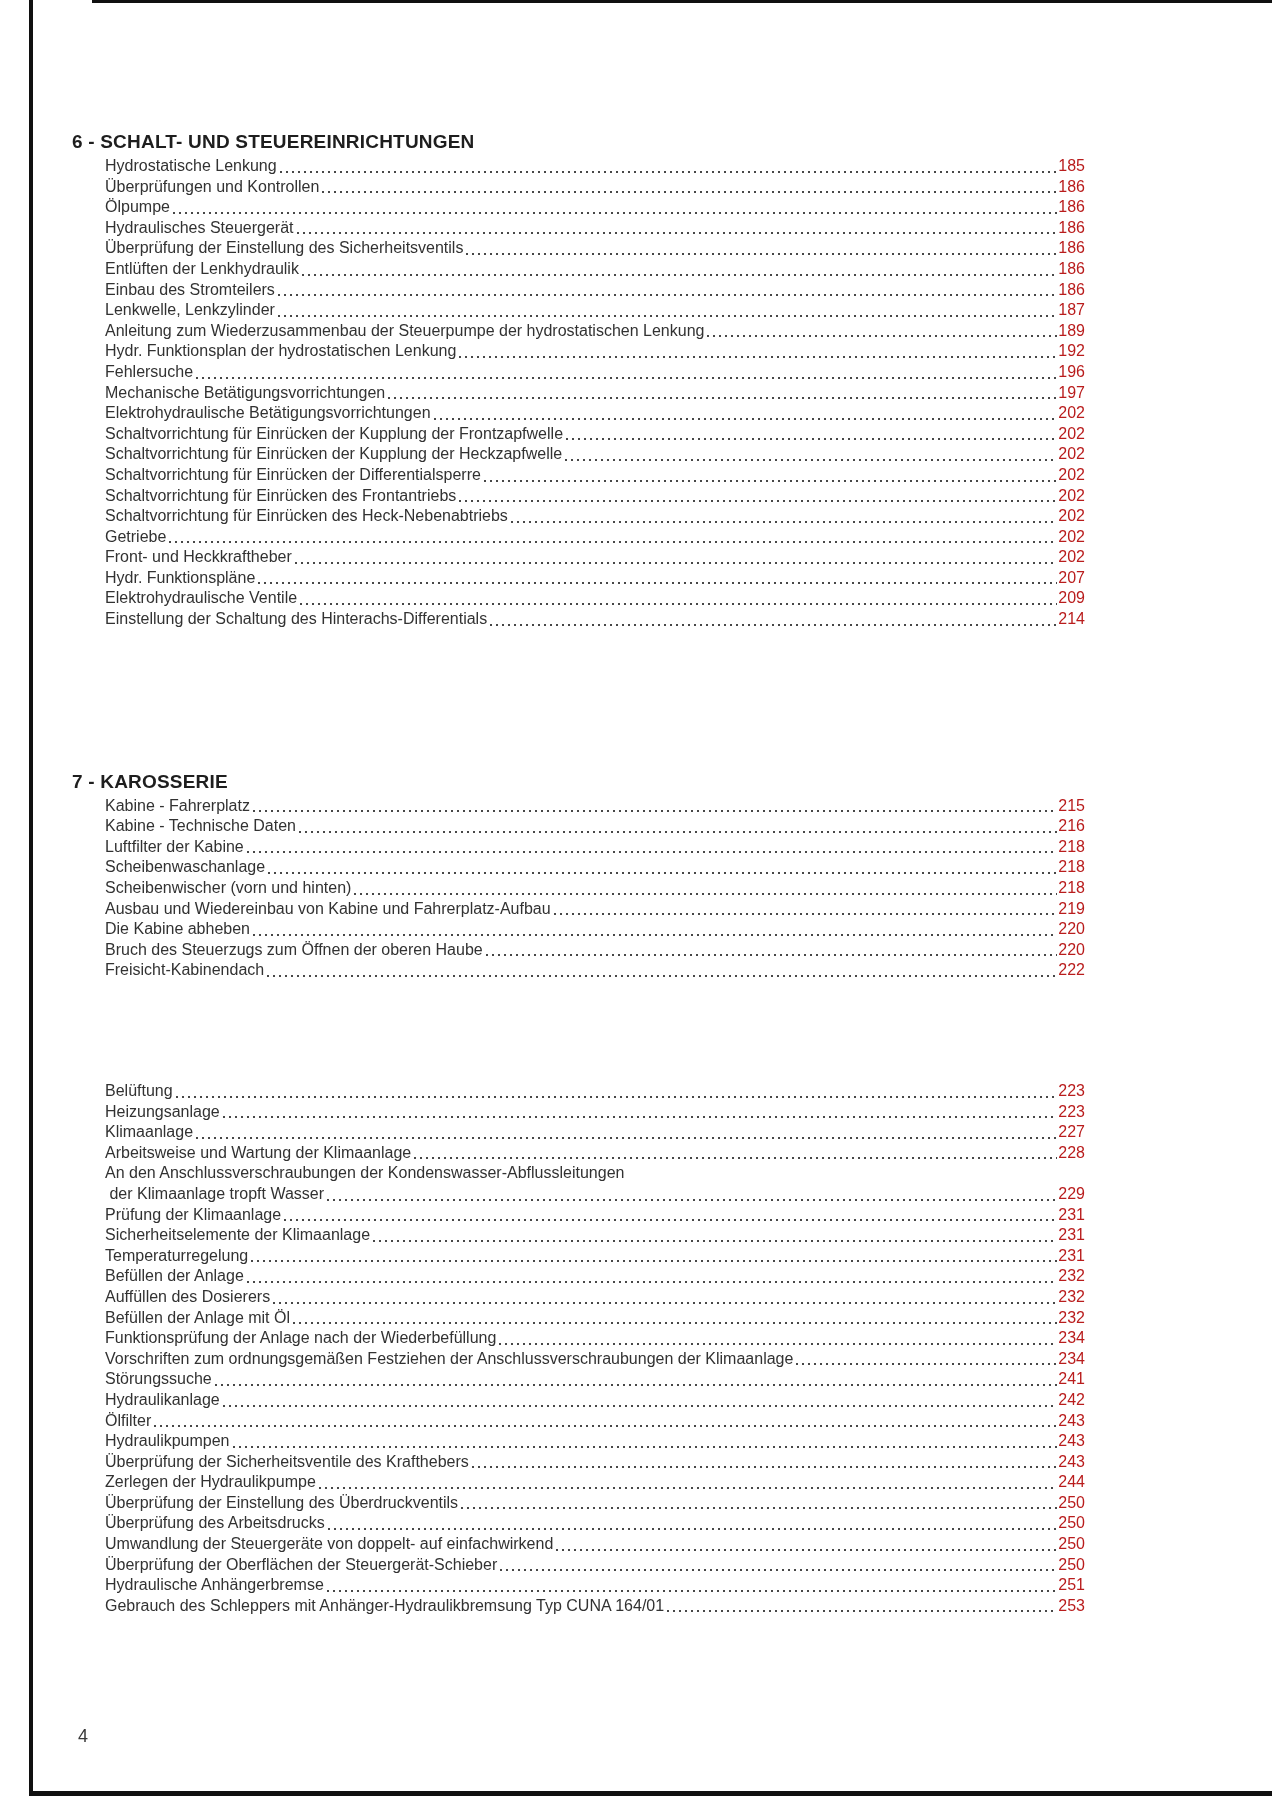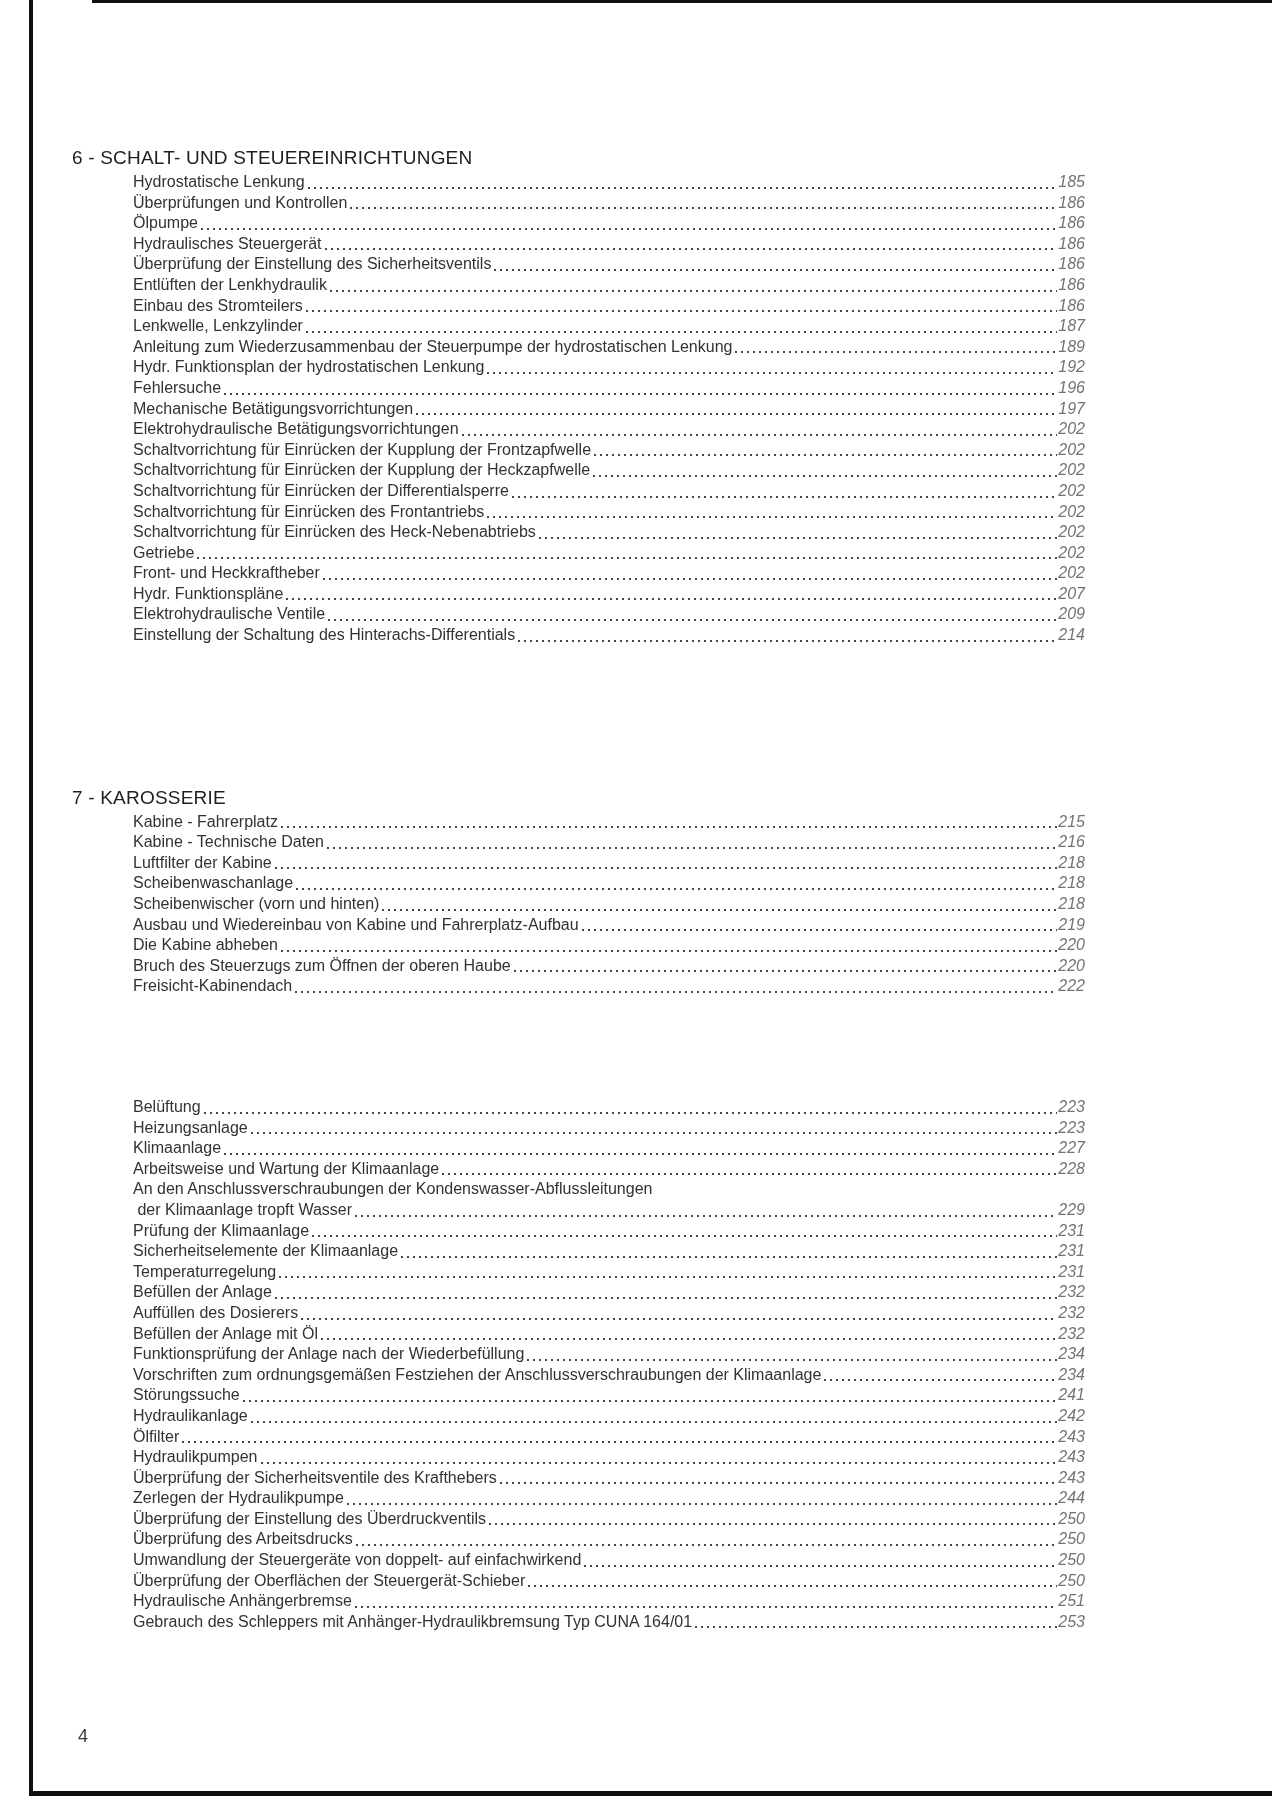--- a/index.html
+++ b/index.html
@@ -26,52 +26,51 @@
     left: 0; top: 0;
     width: 1272px;
     box-sizing: border-box;
     padding: 130px 187px 0 72px;
   }
   .section { }
   .section:nth-of-type(2) { margin-top: 140px; }
   .section:nth-of-type(3) { margin-top: 100px; }
 
   .section-title {
-    margin: 16px 0 2px 0;
+    margin: 0 0 2px 0;
     font-size: 19px;
     line-height: 24px;
-    font-weight: normal;
+    font-weight: bold;
     color: #1e1e1e;
     letter-spacing: 0.2px;
     white-space: nowrap;
   }
   .entries {
     padding-left: 33px;
   }
   .row {
     display: flex;
     align-items: baseline;
     font-size: 16px;
     line-height: 20.6px;
     color: #323232;
     white-space: nowrap;
   }
-  .label { white-space: pre; margin-left: 28px; }
+  .label { white-space: pre; }
   .dots {
     flex: 1;
     height: 2px;
     align-self: flex-end;
     margin: 0 1px 4px 3px;
     background: repeating-linear-gradient(to right, #474747 0 2px, transparent 2px 6px);
     min-width: 8px;
   }
   .page {
     white-space: nowrap;
-    color: #737373;
-    font-style: italic;
+    color: #b91c1c;
   }
   .row.no-page .label { flex: none; }
 
   .footer-page-number {
     position: absolute;
     left: 78px;
     top: 1726px;
     font-size: 18px;
     color: #3a3a3a;
   }

